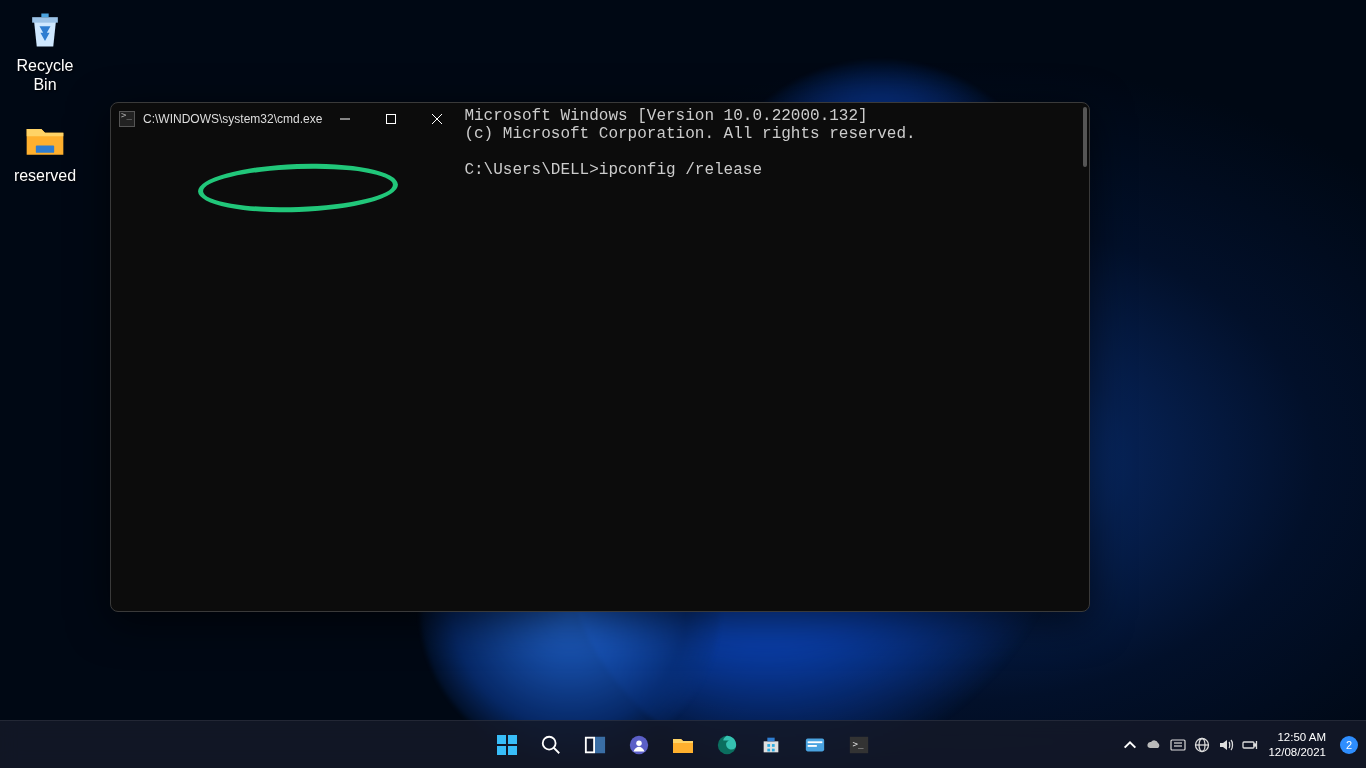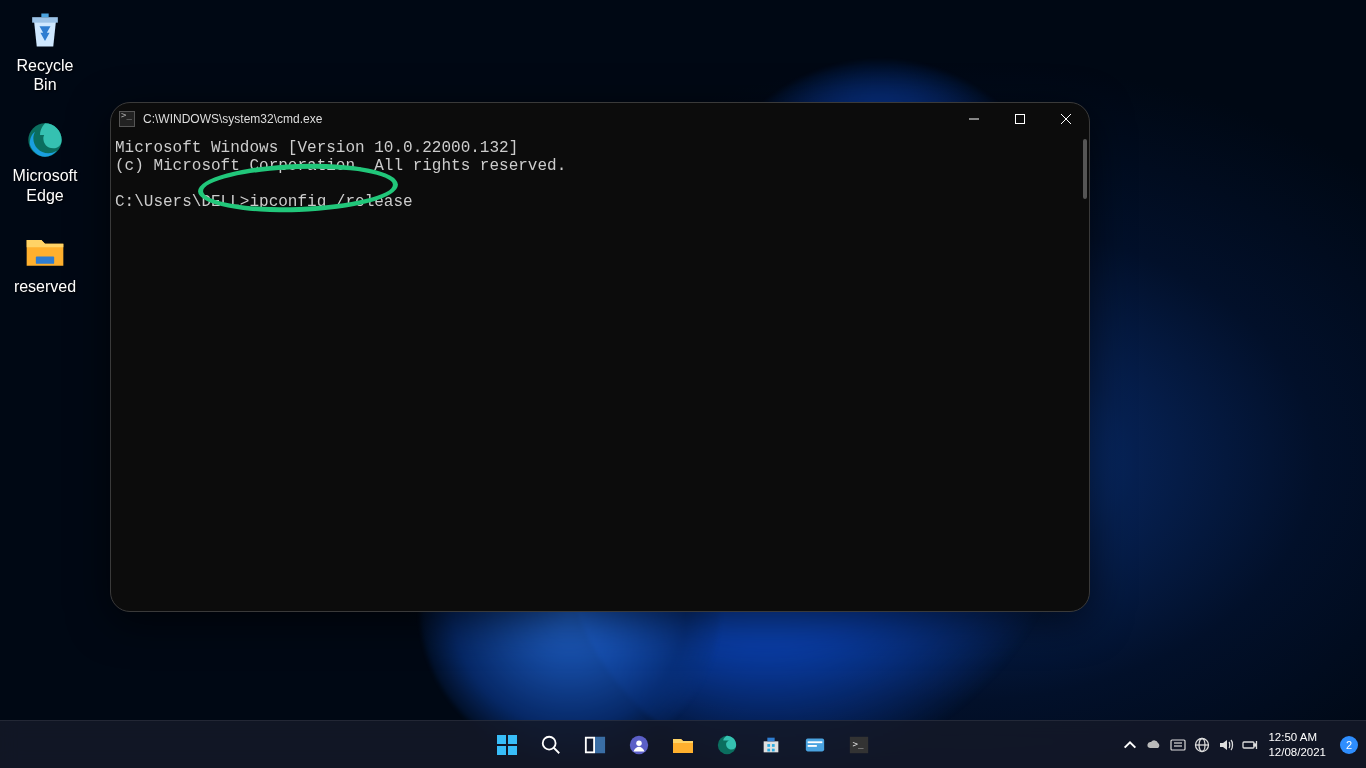--- a/index.html
+++ b/index.html
@@ -17,23 +17,23 @@
 
   
   .desktop-icons { position:absolute; left:4px; top:6px; width:90px; }
   .dicon { width:82px; display:flex; flex-direction:column; align-items:center; margin-bottom:22px; cursor:pointer; }
   .dicon .glyph { width:48px; height:48px; display:flex; align-items:center; justify-content:center; }
   .dicon .lbl { font-size:16px; text-align:center; text-shadow: 1px 1px 2px #000; line-height:1.2; margin-top:2px; }
 
   
   .win {
     position:absolute; left:110px; top:102px; width:980px; height:510px;
-    background:#0c0c0c; border:1px solid #3a3a3a; border-radius:20px;
+    background:#0c0c0c; border:1px solid #3a3a3a; border-radius:8px;
     box-shadow: 0 10px 40px rgba(0,0,0,.6);
-    display:flex; flex-direction:column;
+    display:flex; 
   }
   .titlebar {
     height:32px; display:flex; align-items:center; color:#ddd; font-size:12px;
     padding-left:8px;
   }
   .titlebar .ticon { width:16px; height:16px; margin-right:8px; background:#222; border:1px solid #555; position:relative; }
   .titlebar .ticon::after { content:">_"; position:absolute; left:1px; top:-2px; font-size:9px; color:#aaa; font-family:Consolas,monospace; }
   .titlebar .spacer { flex:1; }
   .tbtn { width:46px; height:32px; display:flex; align-items:center; justify-content:center; color:#fff; }
   .tbtn svg { width:10px; height:10px; stroke:#fff; stroke-width:1; fill:none; }
@@ -52,21 +52,21 @@
   .taskbar {
     position:absolute; left:0; bottom:0; width:100%; height:48px;
     background: rgba(20,25,40,.85); backdrop-filter: blur(10px);
     display:flex; align-items:center; border-top:1px solid rgba(255,255,255,.08);
   }
   .taskbar .center { position:absolute; left:50%; transform:translateX(-50%); display:flex; gap:4px; }
   .taskbar .right { position:absolute; right:8px; display:flex; align-items:center; gap:10px; height:100%; }
   .tb-item { width:40px; height:40px; display:flex; align-items:center; justify-content:center; border-radius:4px; cursor:pointer; }
   .tray { display:flex; align-items:center; gap:8px; font-size:12px; }
   .tray svg, .tray .ic { width:16px; height:16px; }
-  .clock { text-align:left; font-size:11.5px; line-height:1.25; }
+  .clock { text-align:right; font-size:11.5px; line-height:1.25; }
   .notif-badge { width:18px; height:18px; border-radius:50%; background:#2e8eff; color:#fff; font-size:11px; display:flex; align-items:center; justify-content:center; margin-left:4px; }
   .chev { width:12px; height:12px; }
 </style>
 </head>
 <body>
 
 <div class="bloom b1"></div>
 <div class="bloom b2"></div>
 <div class="bloom b3"></div>
 
@@ -77,30 +77,20 @@
       <svg viewBox="0 0 48 48" width="44" height="44">
           <path fill="#cfe8ff" d="M12 14h24l-3 28H15z"></path>
           <path fill="#9cc3e8" d="M10 10h28v6H10z"></path>
           <path fill="#4aa3e0" d="M20 6h8v4h-8z"></path>
           <path fill="#2e7dd1" d="M18 20l4 7h-3l5 9 5-9h-3l4-7z"></path>
         </svg>
     </div>
     <div class="lbl">Recycle Bin</div>
   </div>
 
-  <div class="dicon">
-    <div class="glyph">
-      <svg viewBox="0 0 48 48" width="40" height="40">
-          <circle cx="24" cy="24" r="20" fill="#0b6e5f"></circle>
-          <path fill="#35c1b1" d="M24 4c11 0 20 9 20 20 0 6-4 10-10 10-8 0-12-6-12-12 0-4 3-8 8-8 3 0 5 2 5 4H18c0-8 6-14 6-14z"></path>
-          <path fill="#1a9fe0" d="M6 30c3 8 10 14 18 14 6 0 11-3 14-7-3 2-7 3-10 3-10 0-18-8-18-18 0-3 1-6 2-8C8 17 5 23 6 30z"></path>
-        </svg>
-    </div>
-    <div class="lbl">Microsoft Edge</div>
-  </div>
 
   <div class="dicon">
     <div class="glyph">
       <svg viewBox="0 0 48 48" width="44" height="44">
           <path fill="#ffb02e" d="M4 12h16l4 4h20v24H4z"></path>
           <path fill="#ffd366" d="M4 12h16l4 4h20v4H4z"></path>
           <rect x="14" y="30" width="20" height="8" rx="1" fill="#2e7dd1"></rect>
         </svg>
     </div>
     <div class="lbl">reserved</div>

